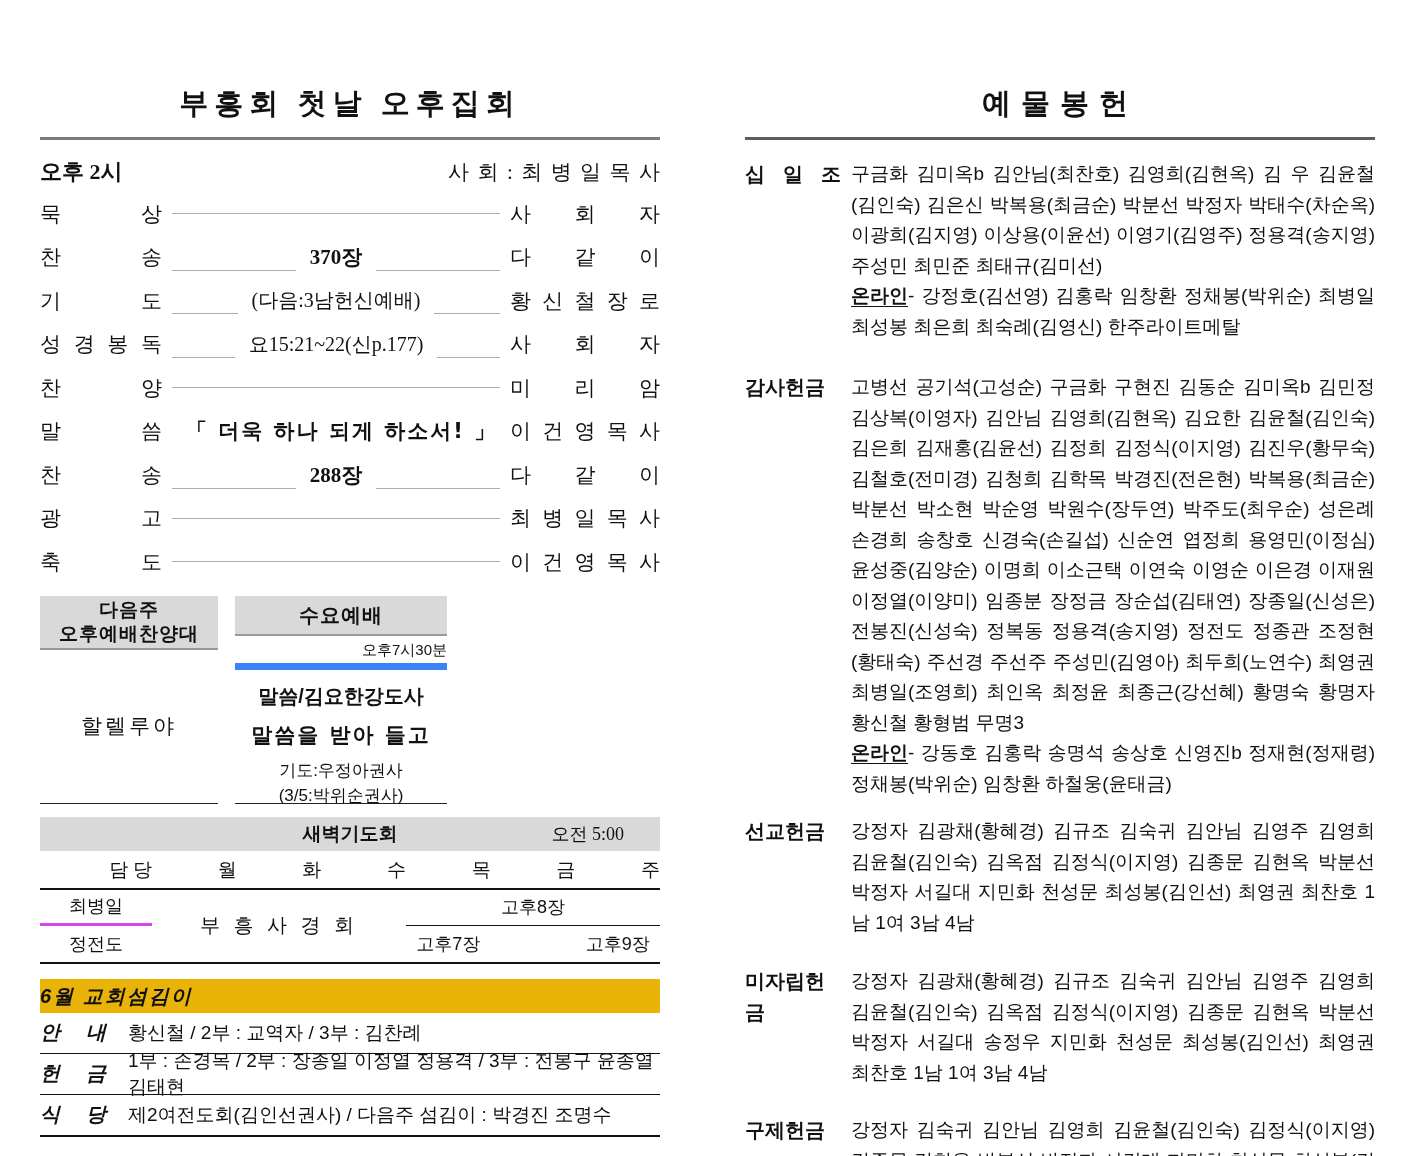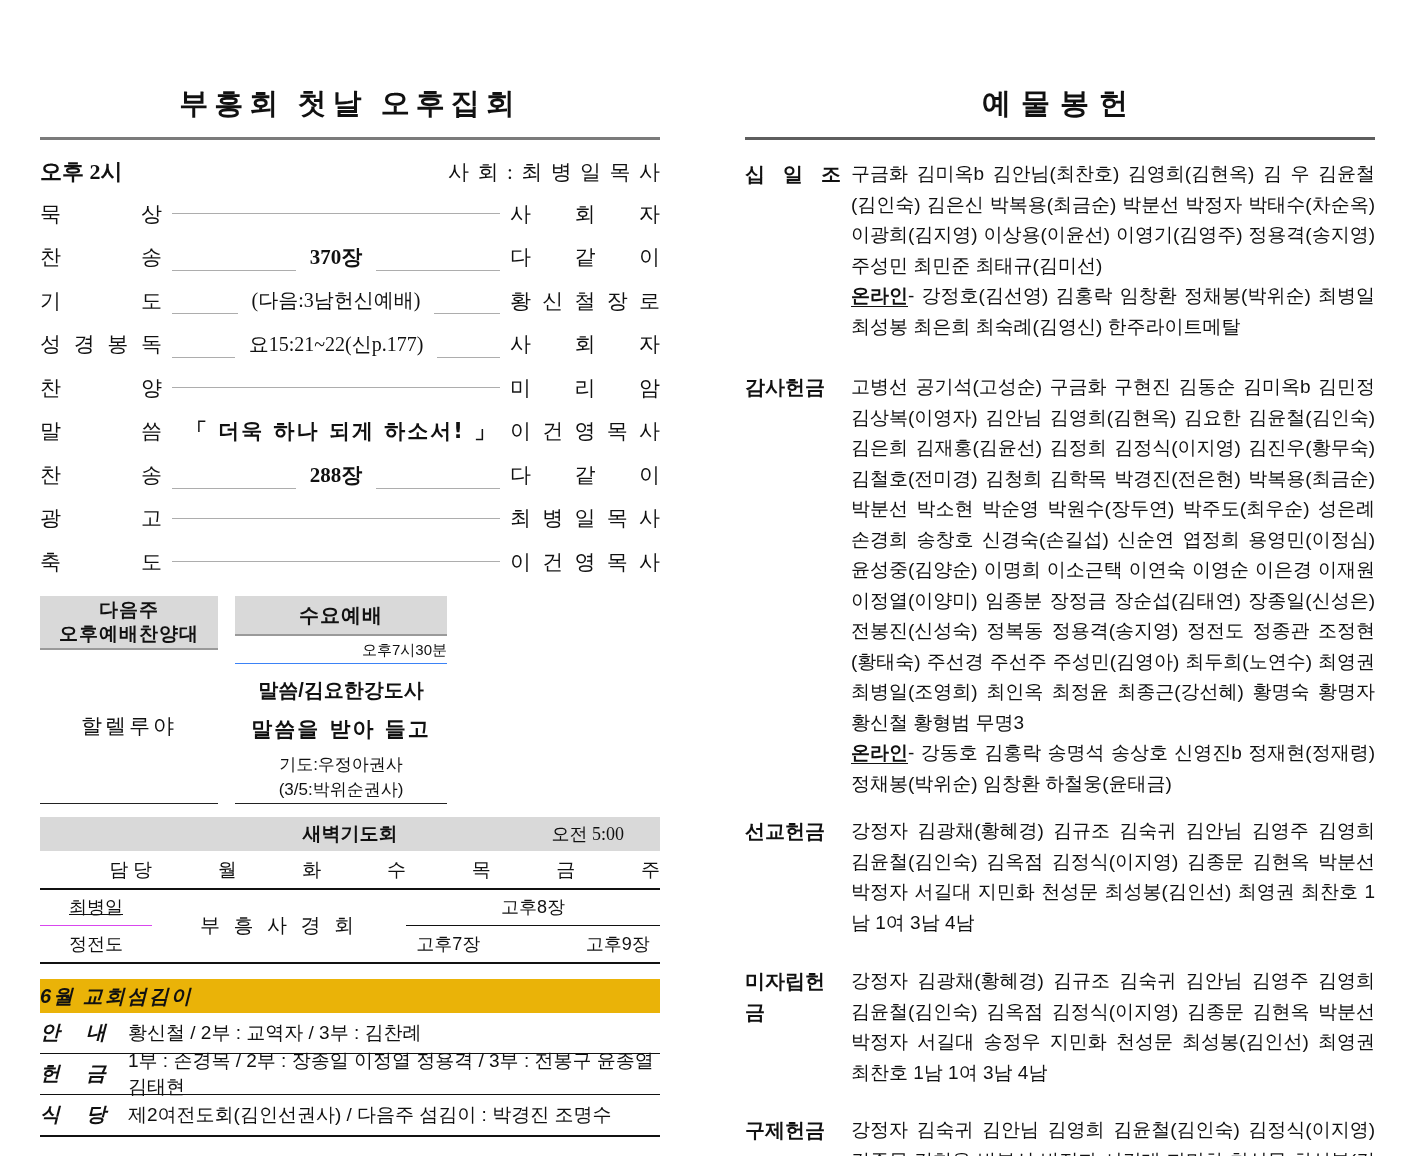--- a/index.html
+++ b/index.html
@@ -27,38 +27,38 @@
   .omid .ctr.bold{font-weight:bold;font-size:21px;}
   .omid .ctr.brush{font-weight:bold;font-family:"DejaVu Sans",sans-serif;font-size:21px;letter-spacing:2px;}
   
   .boxes{display:grid;grid-template-columns:178px 212px 196px;column-gap:17px;margin-top:12px;}
   .box{height:208px;display:flex;flex-direction:column;border-bottom:1px solid #222;
        font-family:"Liberation Sans",sans-serif;box-sizing:border-box;}
   .box-hd{background:#d9d9d9;border-bottom:2px solid #9a9a9a;text-align:center;
           font-weight:bold;font-size:20px;letter-spacing:1px;}
   .box-hd.tall{height:52px;display:flex;flex-direction:column;justify-content:center;line-height:24px;font-size:19px;}
   .box-hd.short{height:38px;line-height:38px;}
-  .box-time{height:27px;line-height:27px;text-align:right;font-size:15px;border-bottom:1px solid #3b82f6;}
+  .box-time{height:27px;line-height:27px;text-align:right;font-size:15px;border-bottom:7px solid #3b82f6;}
   .box-mid{flex:1;display:flex;align-items:center;justify-content:center;font-size:21px;letter-spacing:3px;}
   .wed-l1{margin-top:13px;text-align:center;font-weight:bold;font-size:20px;}
   .wed-l2{margin-top:11px;text-align:center;font-weight:bold;font-size:21px;letter-spacing:2px;font-family:"DejaVu Sans",sans-serif;}
   .wed-l3{margin-top:10px;text-align:center;font-size:17px;}
   .wed-l4{margin-top:2px;text-align:center;font-size:17px;}
   
   .dawn{margin-top:13px;font-family:"Liberation Sans",sans-serif;border-bottom:2px solid #111;}
   .dawn-bar{position:relative;background:#d9d9d9;height:34px;line-height:34px;text-align:center;
             font-weight:bold;font-size:19px;}
   .dawn-bar .dtime{position:absolute;right:36px;top:0;font-weight:normal;font-size:18px;
                    font-family:"Liberation Serif",serif;}
   .dawn-head{display:grid;grid-template-columns:112px repeat(6,1fr);height:37px;line-height:37px;
              border-bottom:2px solid #111;font-size:19px;text-align:right;font-family:"Liberation Serif",serif;}
   .dawn-body{display:grid;grid-template-columns:112px repeat(6,1fr);grid-template-rows:36px 36px;
              font-size:18px;text-align:center;}
   .dawn-body>div{display:flex;align-items:center;justify-content:center;}
-  .d-n1{grid-area:1/1/2/2;border-bottom:1px solid #d946ef;text-decoration:underline;}
+  .d-n1{grid-area:1/1/2/2;border-bottom:3px solid #d946ef;}
   .d-n2{grid-area:2/1/3/2;}
   .d-mid{grid-area:1/2/3/5;font-size:20px;letter-spacing:4px;}
   .d-r8{grid-area:1/5/2/8;border-bottom:1px solid #111;}
   .d-c7{grid-area:2/5/3/6;}
   .d-c9{grid-area:2/7/3/8;}
   
   .serv{margin-top:15px;font-family:"Liberation Sans",sans-serif;border-bottom:2px solid #111;}
   .serv-bar{background:#eab308;height:34px;line-height:34px;text-align:left;font-weight:bold;font-size:20px;letter-spacing:2px;font-style:italic;}
   .srow{display:flex;align-items:center;height:40px;border-bottom:1px solid #111;font-size:19px;}
   .srow:last-child{border-bottom:none;}

